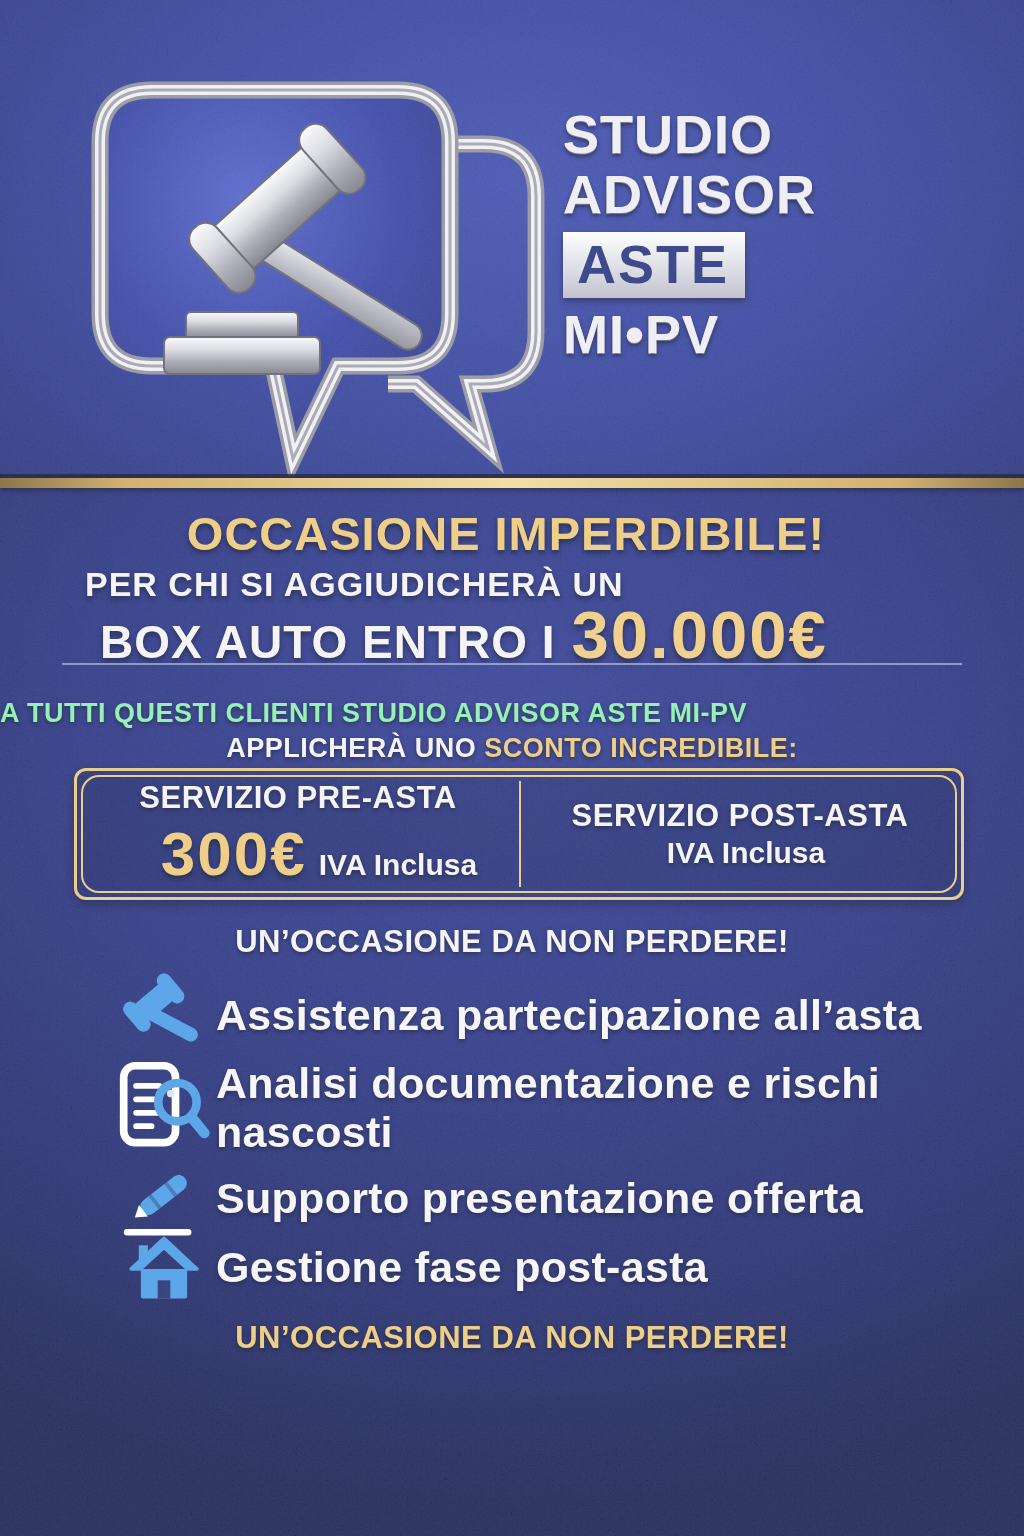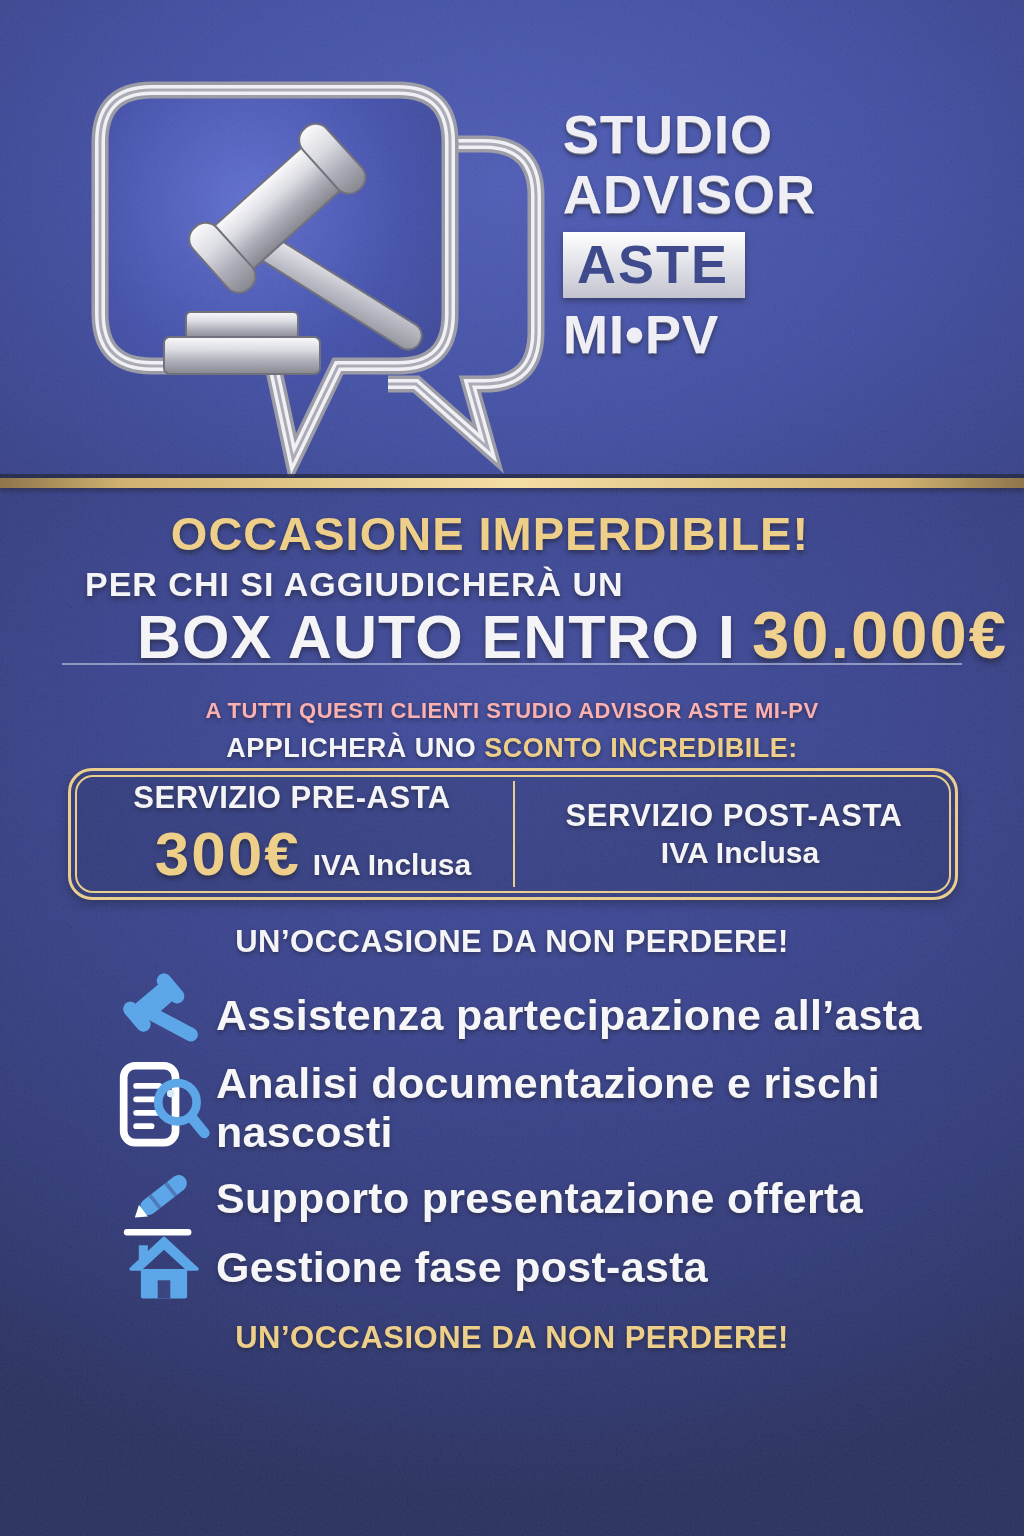--- a/index.html
+++ b/index.html
@@ -35,59 +35,59 @@
     display:inline-block;margin:8px 0 6px 0;padding:2px 16px 4px 14px;
     background:linear-gradient(180deg,#ffffff 0%,#d9dae2 55%,#b9bac6 100%);
     color:#23307c;font-weight:bold;font-size:54px;line-height:60px;letter-spacing:2px;
     box-shadow:0 3px 6px rgba(8,12,40,.6);
   }
   
   .headline{
     position:absolute;left:0;top:506px;width:980px;text-align:center;z-index:6;
     font-weight:bold;font-size:47px;letter-spacing:1px;color:#ecc878;
     text-shadow:0 3px 5px rgba(5,9,35,.75);
+    padding-left:16px;
   }
   .sub1{
     position:absolute;left:85px;top:565px;z-index:6;
     font-weight:bold;font-size:34px;letter-spacing:1px;color:#f3f3f6;
     text-shadow:0 3px 5px rgba(5,9,35,.7);
   }
   .sub2{
     position:absolute;left:100px;top:596px;z-index:6;white-space:nowrap;
     display:flex;align-items:baseline;
   }
   .sub2-white{
-    font-weight:bold;font-size:61px;letter-spacing:1px;color:#f3f3f6;
+    font-weight:bold;font-size:46px;letter-spacing:1px;color:#f3f3f6;
     text-shadow:0 3px 5px rgba(5,9,35,.7);
-    margin-left:37px;
   }
   .sub2-gold{
     margin-left:16px;font-weight:bold;font-size:67px;letter-spacing:2px;color:#eeca7e;
     text-shadow:0 4px 6px rgba(5,9,35,.75);
     text-align:center;
   }
   .thin-divider{
     position:absolute;left:62px;top:663px;width:900px;height:2px;z-index:6;
     background:rgba(205,215,235,.55);
   }
   .intro1{
-    position:absolute;left:0;top:698px;width:1024px;text-align:center;z-index:6;
-    font-weight:bold;font-size:22px;letter-spacing:.5px;color:#fca5a5;
+    position:absolute;left:0;top:698px;width:1024px;text-align:left;z-index:6;
+    font-weight:bold;font-size:27px;letter-spacing:.5px;color:#86efac;
     text-shadow:0 2px 4px rgba(5,9,35,.7);
   }
   .intro2{
     position:absolute;left:0;top:733px;width:1024px;text-align:center;z-index:6;
     font-weight:bold;font-size:27px;letter-spacing:.5px;color:#f3f3f6;
     text-shadow:0 2px 4px rgba(5,9,35,.7);
   }
   .intro2 .gold{color:#ecc878;}
   
   .price-box{
-    position:absolute;left:68px;top:768px;width:884px;height:126px;z-index:6;
-    border:3px solid #e6c77d;border-radius:24px;
+    position:absolute;left:74px;top:768px;width:884px;height:126px;z-index:6;
+    border:3px solid #e6c77d;border-radius:12px;
     background:rgba(10,16,60,.22);
     box-shadow:0 4px 10px rgba(5,9,35,.5);
   }
   .price-box-inner{
     position:absolute;left:4px;top:4px;right:4px;bottom:4px;
     border:2px solid #e6c77d;border-radius:18px;
   }
   .vert-divider{
     position:absolute;left:50%;top:10px;bottom:10px;width:2px;background:#e6c77d;
   }

